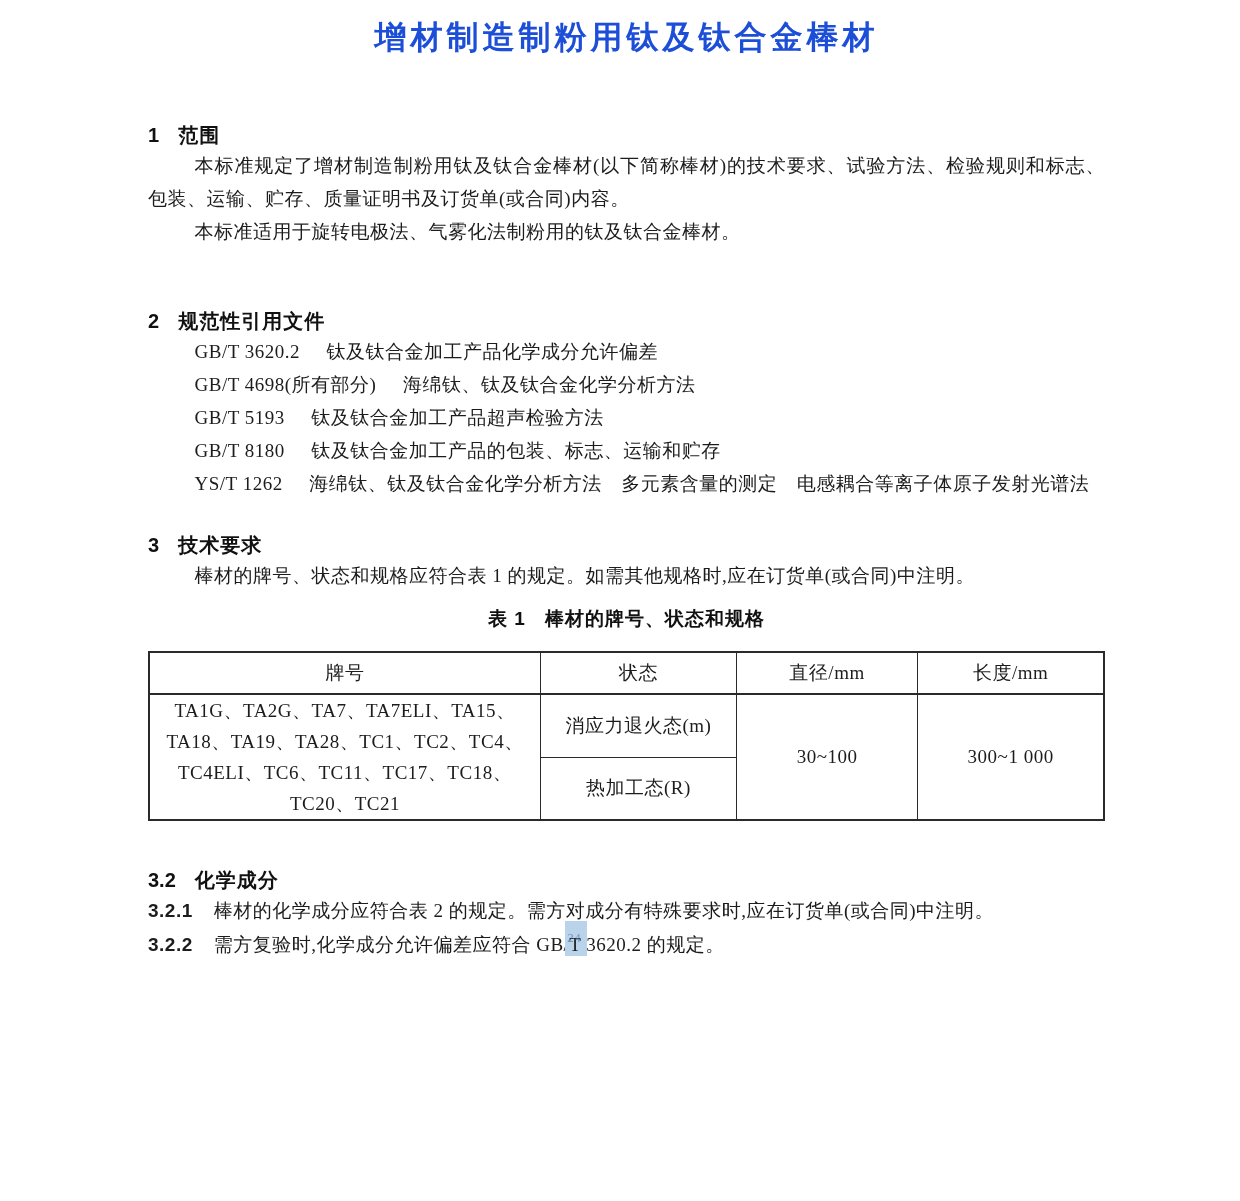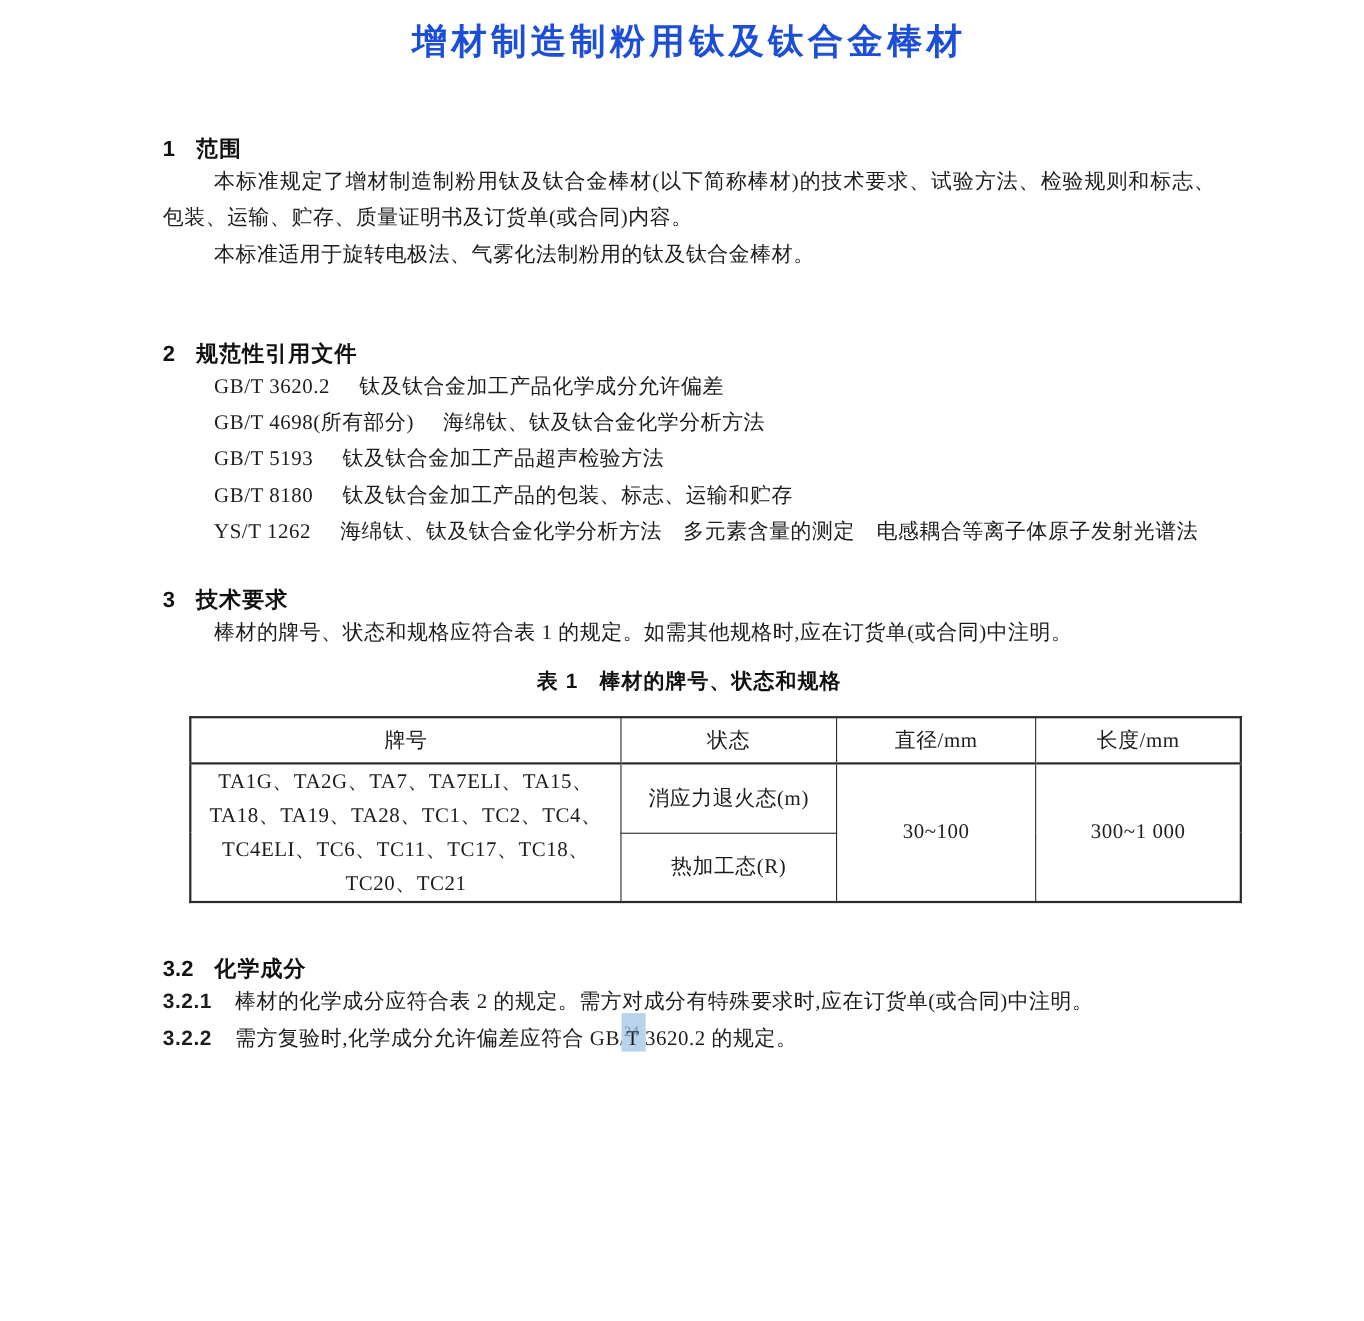--- a/index.html
+++ b/index.html
@@ -88,21 +88,20 @@
   table.spec-table th,
   table.spec-table td {
     border: 1px solid #2a2a2a;
     padding: 0 10px;
     text-align: center;
     font-weight: normal;
     letter-spacing: 0.5px;
   }
   table.spec-table {
     border: 2px solid #2a2a2a;
-    margin-left: 24px;
   }
   table.spec-table th {
     height: 40px;
     border-bottom: 2px solid #2a2a2a;
   }
   td.grade-cell {
     text-align: left;
     padding: 6px 14px;
     line-height: 31px;
     text-align: justify;

